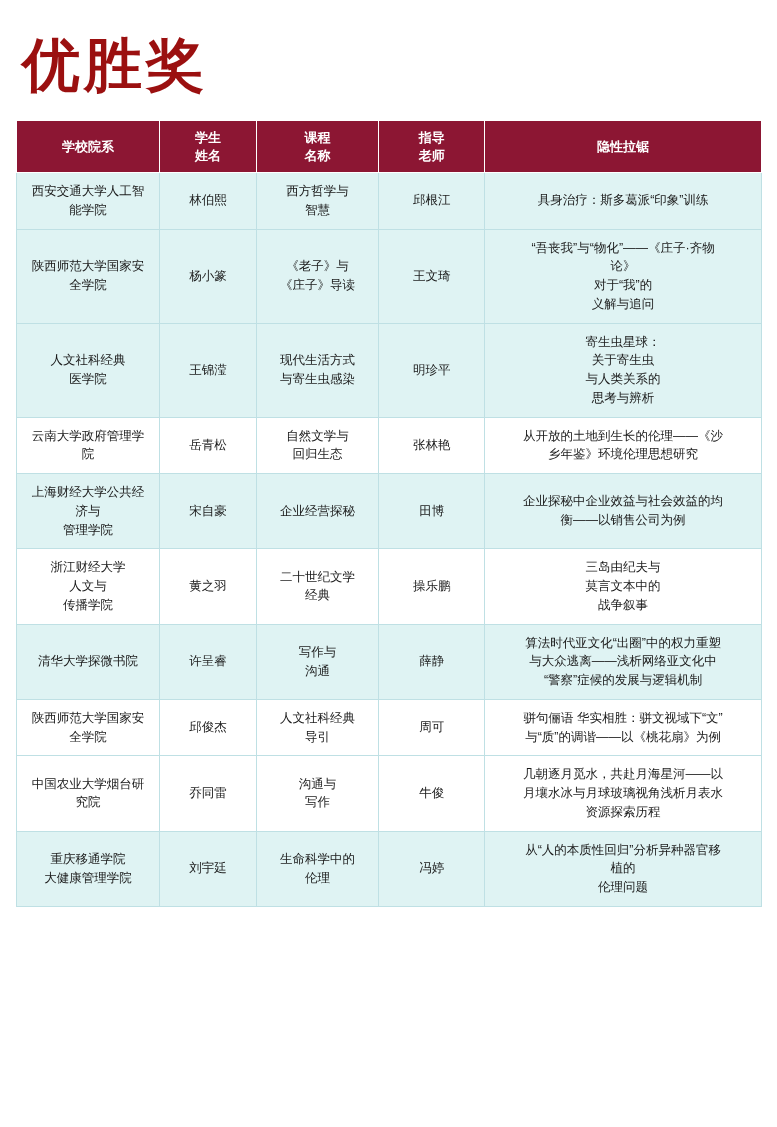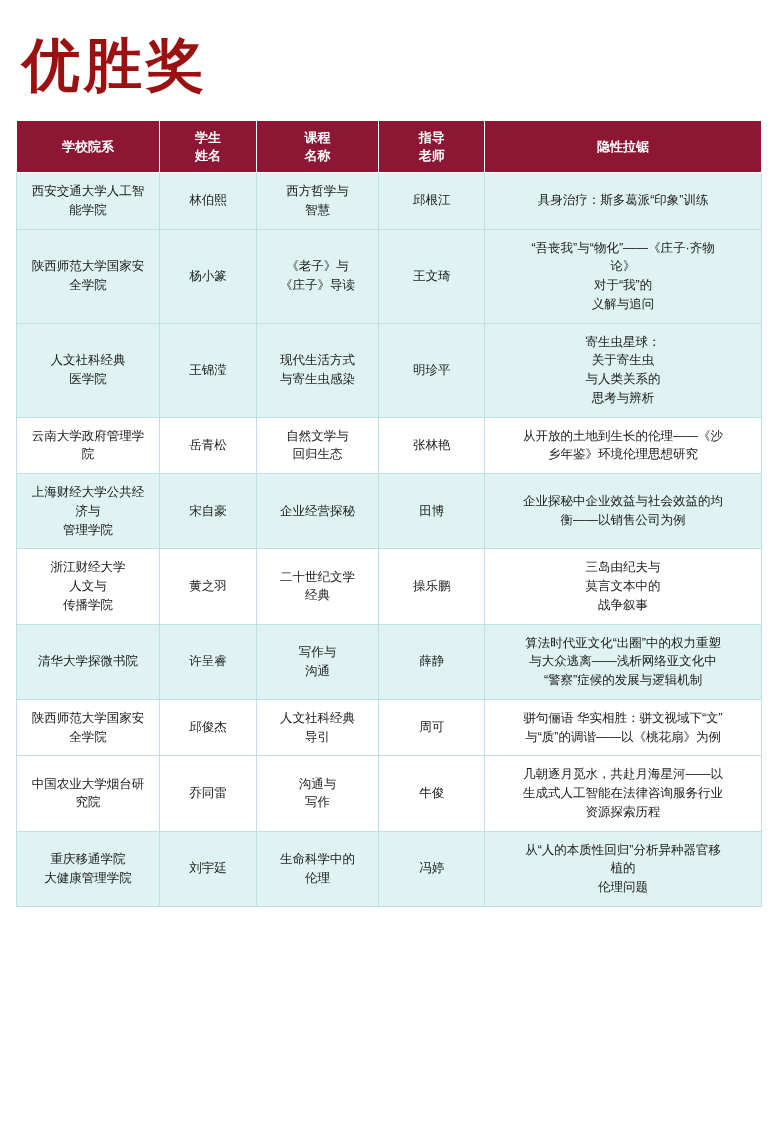--- a/index.html
+++ b/index.html
@@ -188,21 +188,21 @@
 与“质”的调谐——以《桃花扇》为例</td>
         </tr>
         <tr class="odd">
           <td class="cell-multiline">中国农业大学烟台研
 究院</td>
           <td class="cell-multiline">乔同雷</td>
           <td class="cell-multiline">沟通与
 写作</td>
           <td class="cell-multiline">牛俊</td>
           <td class="cell-multiline">几朝逐月觅水，共赴月海星河——以
-生成式人工智能在法律咨询服务行业
+月壤水冰与月球玻璃视角浅析月表水
 资源探索历程</td>
         </tr>
         <tr class="even">
           <td class="cell-multiline">重庆移通学院
 大健康管理学院</td>
           <td class="cell-multiline">刘宇廷</td>
           <td class="cell-multiline">生命科学中的
 伦理</td>
           <td class="cell-multiline">冯婷</td>
           <td class="cell-multiline">从“人的本质性回归”分析异种器官移

